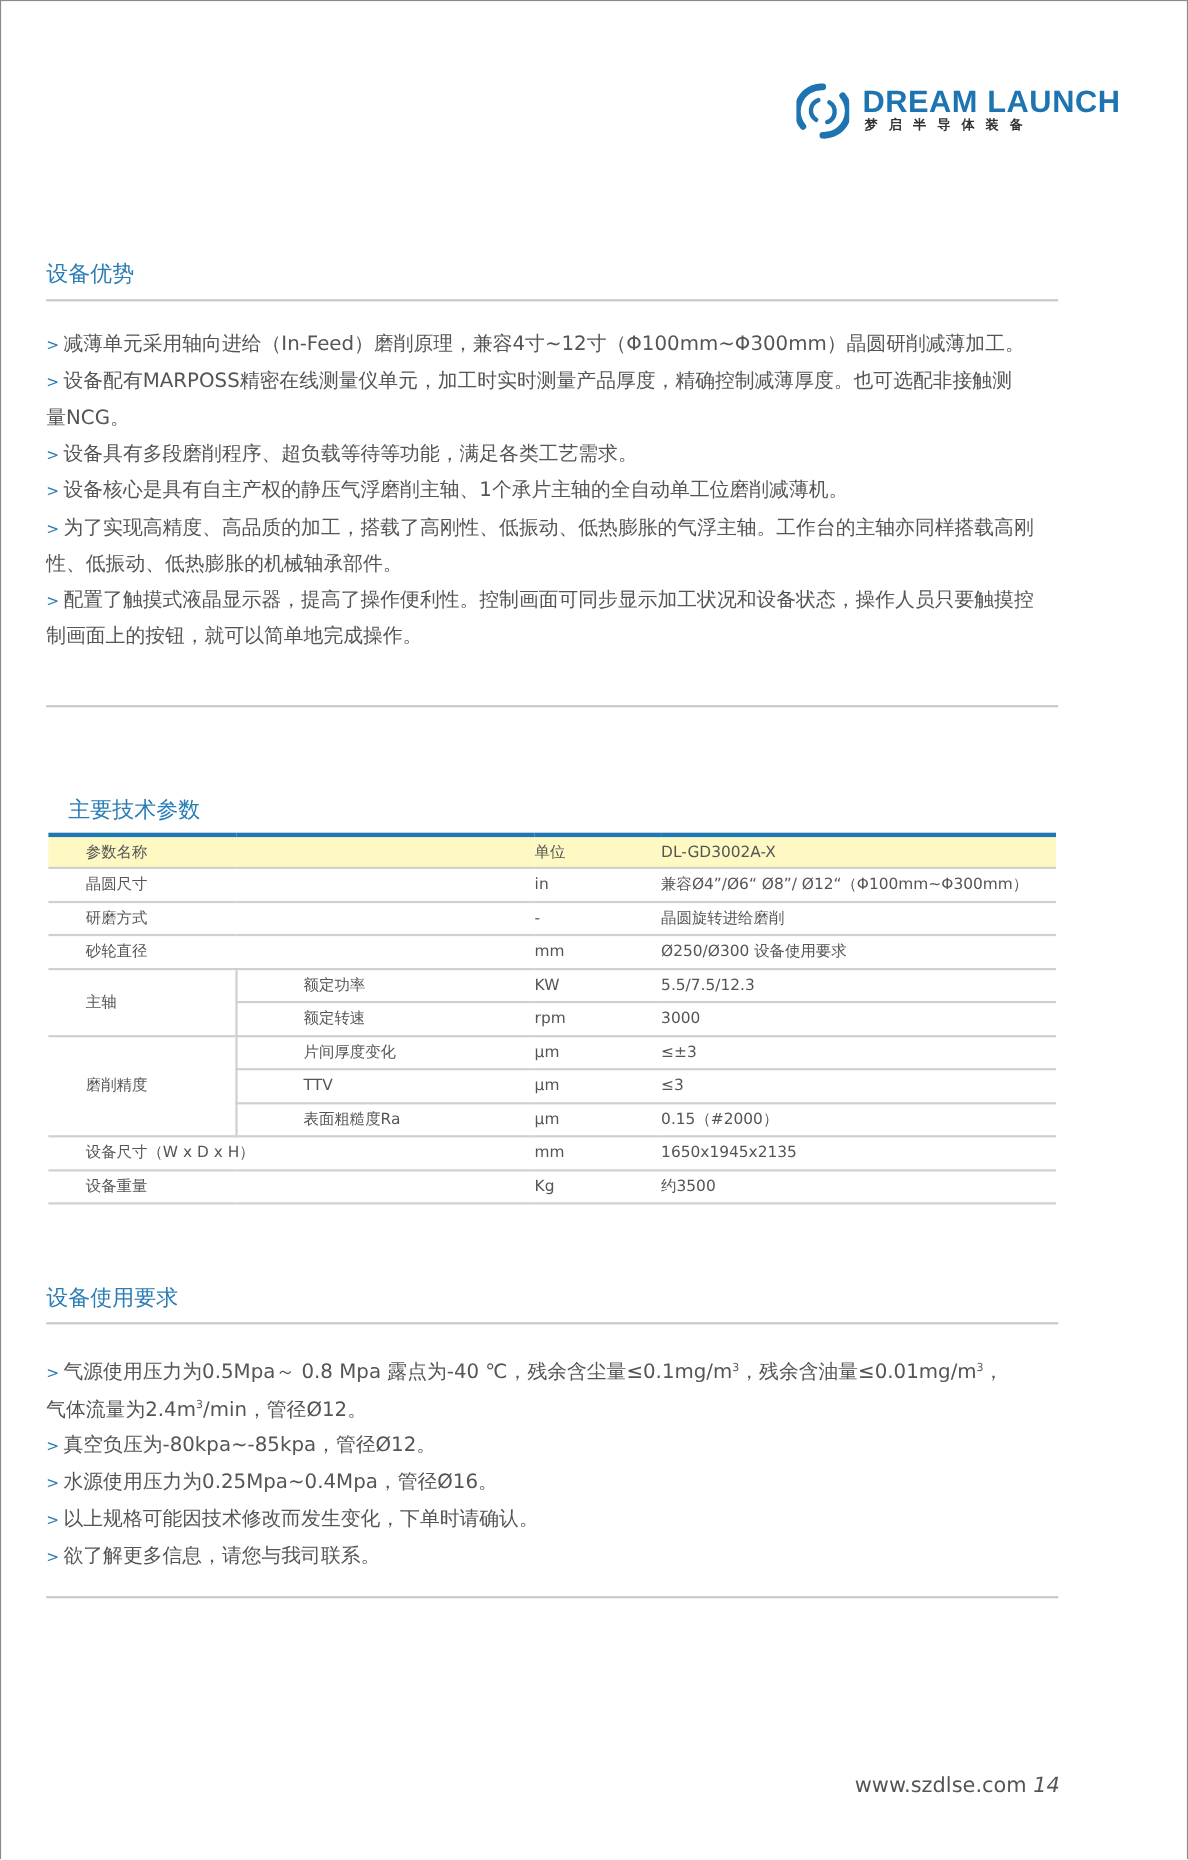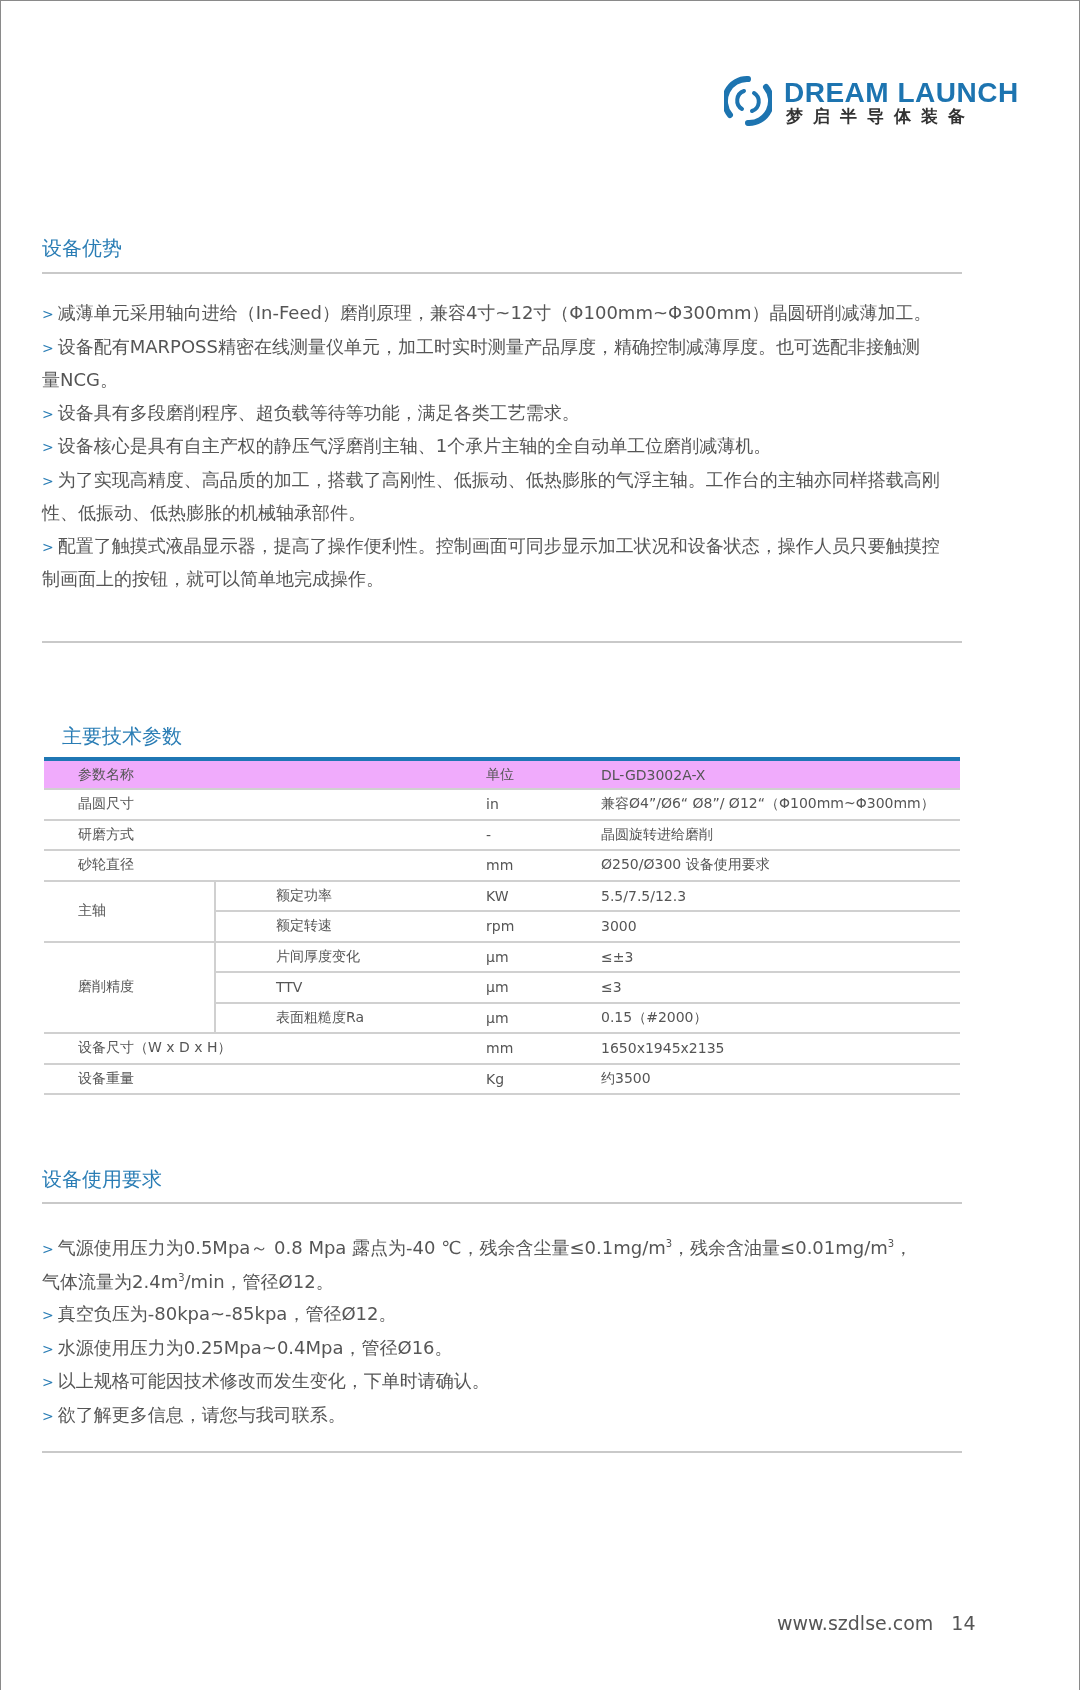--- a/index.html
+++ b/index.html
@@ -4,42 +4,42 @@
 <style>
   html, body { margin:0; padding:0; }
   body {
     width:1080px; height:1691px; background:#ffffff; position:relative; overflow:hidden;
     font-family:"DejaVu Sans","Liberation Sans",sans-serif; color:#555;
   }
   .page-frame { position:absolute; left:0; top:0; width:1078px; height:1689px; border:1px solid #8a8a8a; border-bottom:none; }
   .logo { position:absolute; left:724px; top:75px; width:240px; height:56px; }
   .logo-mark { position:absolute; left:0; top:0; width:48px; height:52px; }
   .logo-en { position:absolute; left:60px; top:2px; font-family:"Liberation Sans",sans-serif; font-weight:bold; font-size:28px; color:#1d74b0; letter-spacing:0.5px; white-space:nowrap; }
-  .logo-cn { position:absolute; left:62px; top:30px; font-size:17px; font-weight:bold; color:#333; letter-spacing:10px; white-space:nowrap; }
+  .logo-cn { position:absolute; left:62px; top:30px; font-size:12px; font-weight:bold; color:#333; letter-spacing:10px; white-space:nowrap; }
 
   .section-title { position:absolute; left:42px; font-size:20px; color:#2a7db5; }
   .rule { position:absolute; left:42px; width:920px; height:2px; background:#c9c9c9; }
 
   .para { position:absolute; left:42px; width:922px; font-size:18px; line-height:32.5px; color:#555; }
   .para .line { display:block; white-space:nowrap; }
   .bullet { color:#2a7db5; font-size:14px; margin-right:4px; }
 
   table.spec { position:absolute; left:44px; top:757px; width:916px; border-collapse:collapse; font-size:14px; color:#555; }
   table.spec td { height:28.5px; padding:0; border-bottom:2px solid #d0d0d0; vertical-align:middle; }
-  table.spec tr.head td { background:#f0abfc; border-top:4px solid #1f77b4; height:27px; }
+  table.spec tr.head td { background:#fef9c3; border-top:4px solid #1f77b4; height:27px; }
   .c1 { width:136px; padding-left:34px !important; }
   .c2 { width:210px; padding-left:60px !important; }
   .c3 { width:115px; }
   .c4 { padding-left:0; }
   .vline { border-right:2px solid #d0d0d0; }
 
   .sup { font-size:10px; vertical-align:super; line-height:0; }
 
   .footer { position:absolute; left:777px; top:1612px; font-size:19px; color:#555; white-space:nowrap; }
-  .footer .page { margin-left:18px; }
+  .footer .page { margin-left:6px;font-style:italic; }
 </style>
 </head>
 <body>
 
 <div class="page-frame"></div>
 
 <div class="logo">
   <svg class="logo-mark" viewBox="0 0 48 52">
     <path d="M24 4 A22 22 0 0 0 6 40" fill="none" stroke="#1d74b0" stroke-width="6" stroke-linecap="round"></path>
     <path d="M24 48 A22 22 0 0 0 42 12" fill="none" stroke="#1d74b0" stroke-width="6" stroke-linecap="round"></path>

